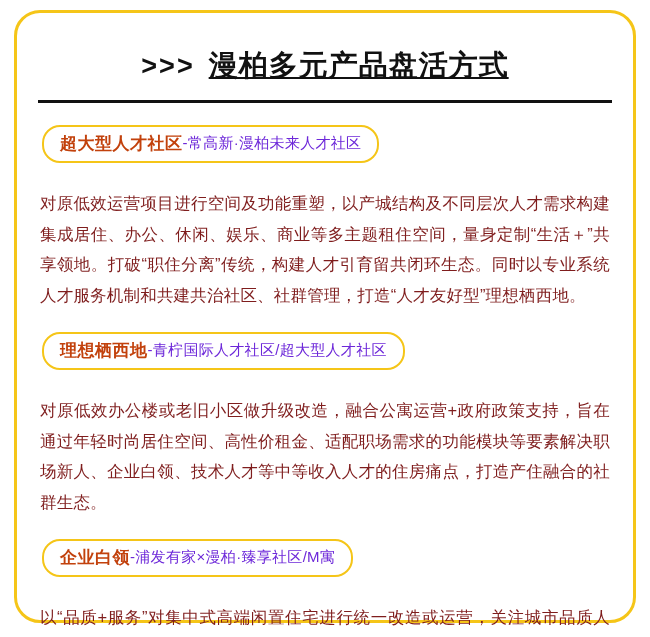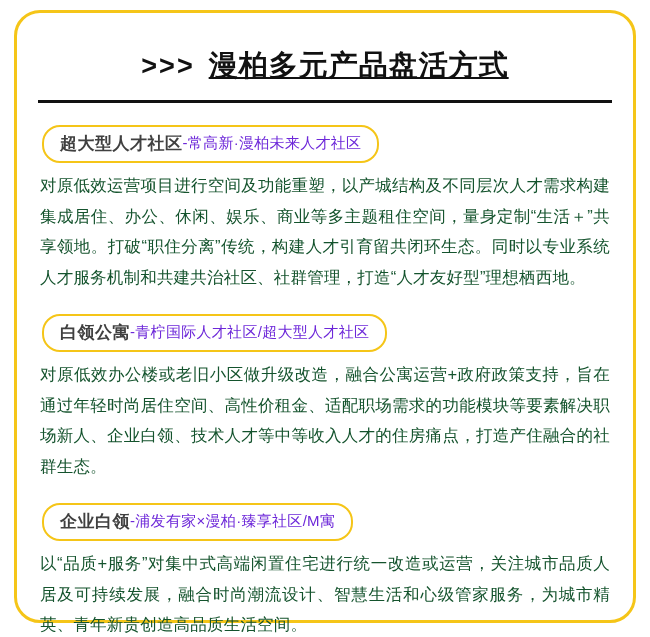--- a/index.html
+++ b/index.html
@@ -74,33 +74,33 @@
     align-items: center;
     border: 2px solid #f5c518;
     border-radius: 18px;
     padding: 5px 16px 6px 16px;
     background: #ffffff;
     margin-left: 6px;
   }
   .pill-strong {
     font-size: 17px;
     font-weight: bold;
-    color: #404040;
+    color: #c2410c;
     letter-spacing: 0.5px;
   }
   .pill-rest {
     font-size: 15px;
     color: #6d28d9;
     letter-spacing: 0.3px;
   }
   .body-text {
-    margin: 7px 4px 0 4px;
+    margin: 25px 4px 0 4px;
     font-size: 16.5px;
     line-height: 1.85;
-    color: #14532d;
+    color: #7f1d1d;
     text-align: justify;
     letter-spacing: 0.2px;
   }
 </style>
 </head>
 <body>
 
 <div class="page">
   <div class="frame"></div>
   <div class="content">
@@ -114,21 +114,21 @@
     <div class="section">
       <div class="pill">
         <span class="pill-strong">超大型人才社区</span>
         <span class="pill-rest">-常高新·漫柏未来人才社区</span>
       </div>
       <div class="body-text">对原低效运营项目进行空间及功能重塑，以产城结构及不同层次人才需求构建集成居住、办公、休闲、娱乐、商业等多主题租住空间，量身定制“生活＋”共享领地。打破“职住分离”传统，构建人才引育留共闭环生态。同时以专业系统人才服务机制和共建共治社区、社群管理，打造“人才友好型”理想栖西地。</div>
     </div>
 
     <div class="section">
       <div class="pill">
-        <span class="pill-strong">白领公寓</span>
+        <span class="pill-strong">理想栖西地</span>
         <span class="pill-rest">-青柠国际人才社区/超大型人才社区</span>
       </div>
       <div class="body-text">对原低效办公楼或老旧小区做升级改造，融合公寓运营+政府政策支持，旨在通过年轻时尚居住空间、高性价租金、适配职场需求的功能模块等要素解决职场新人、企业白领、技术人才等中等收入人才的住房痛点，打造产住融合的社群生态。</div>
     </div>
 
     <div class="section">
       <div class="pill">
         <span class="pill-strong">企业白领</span>
         <span class="pill-rest">-浦发有家×漫柏·臻享社区/M寓</span>
       </div>

